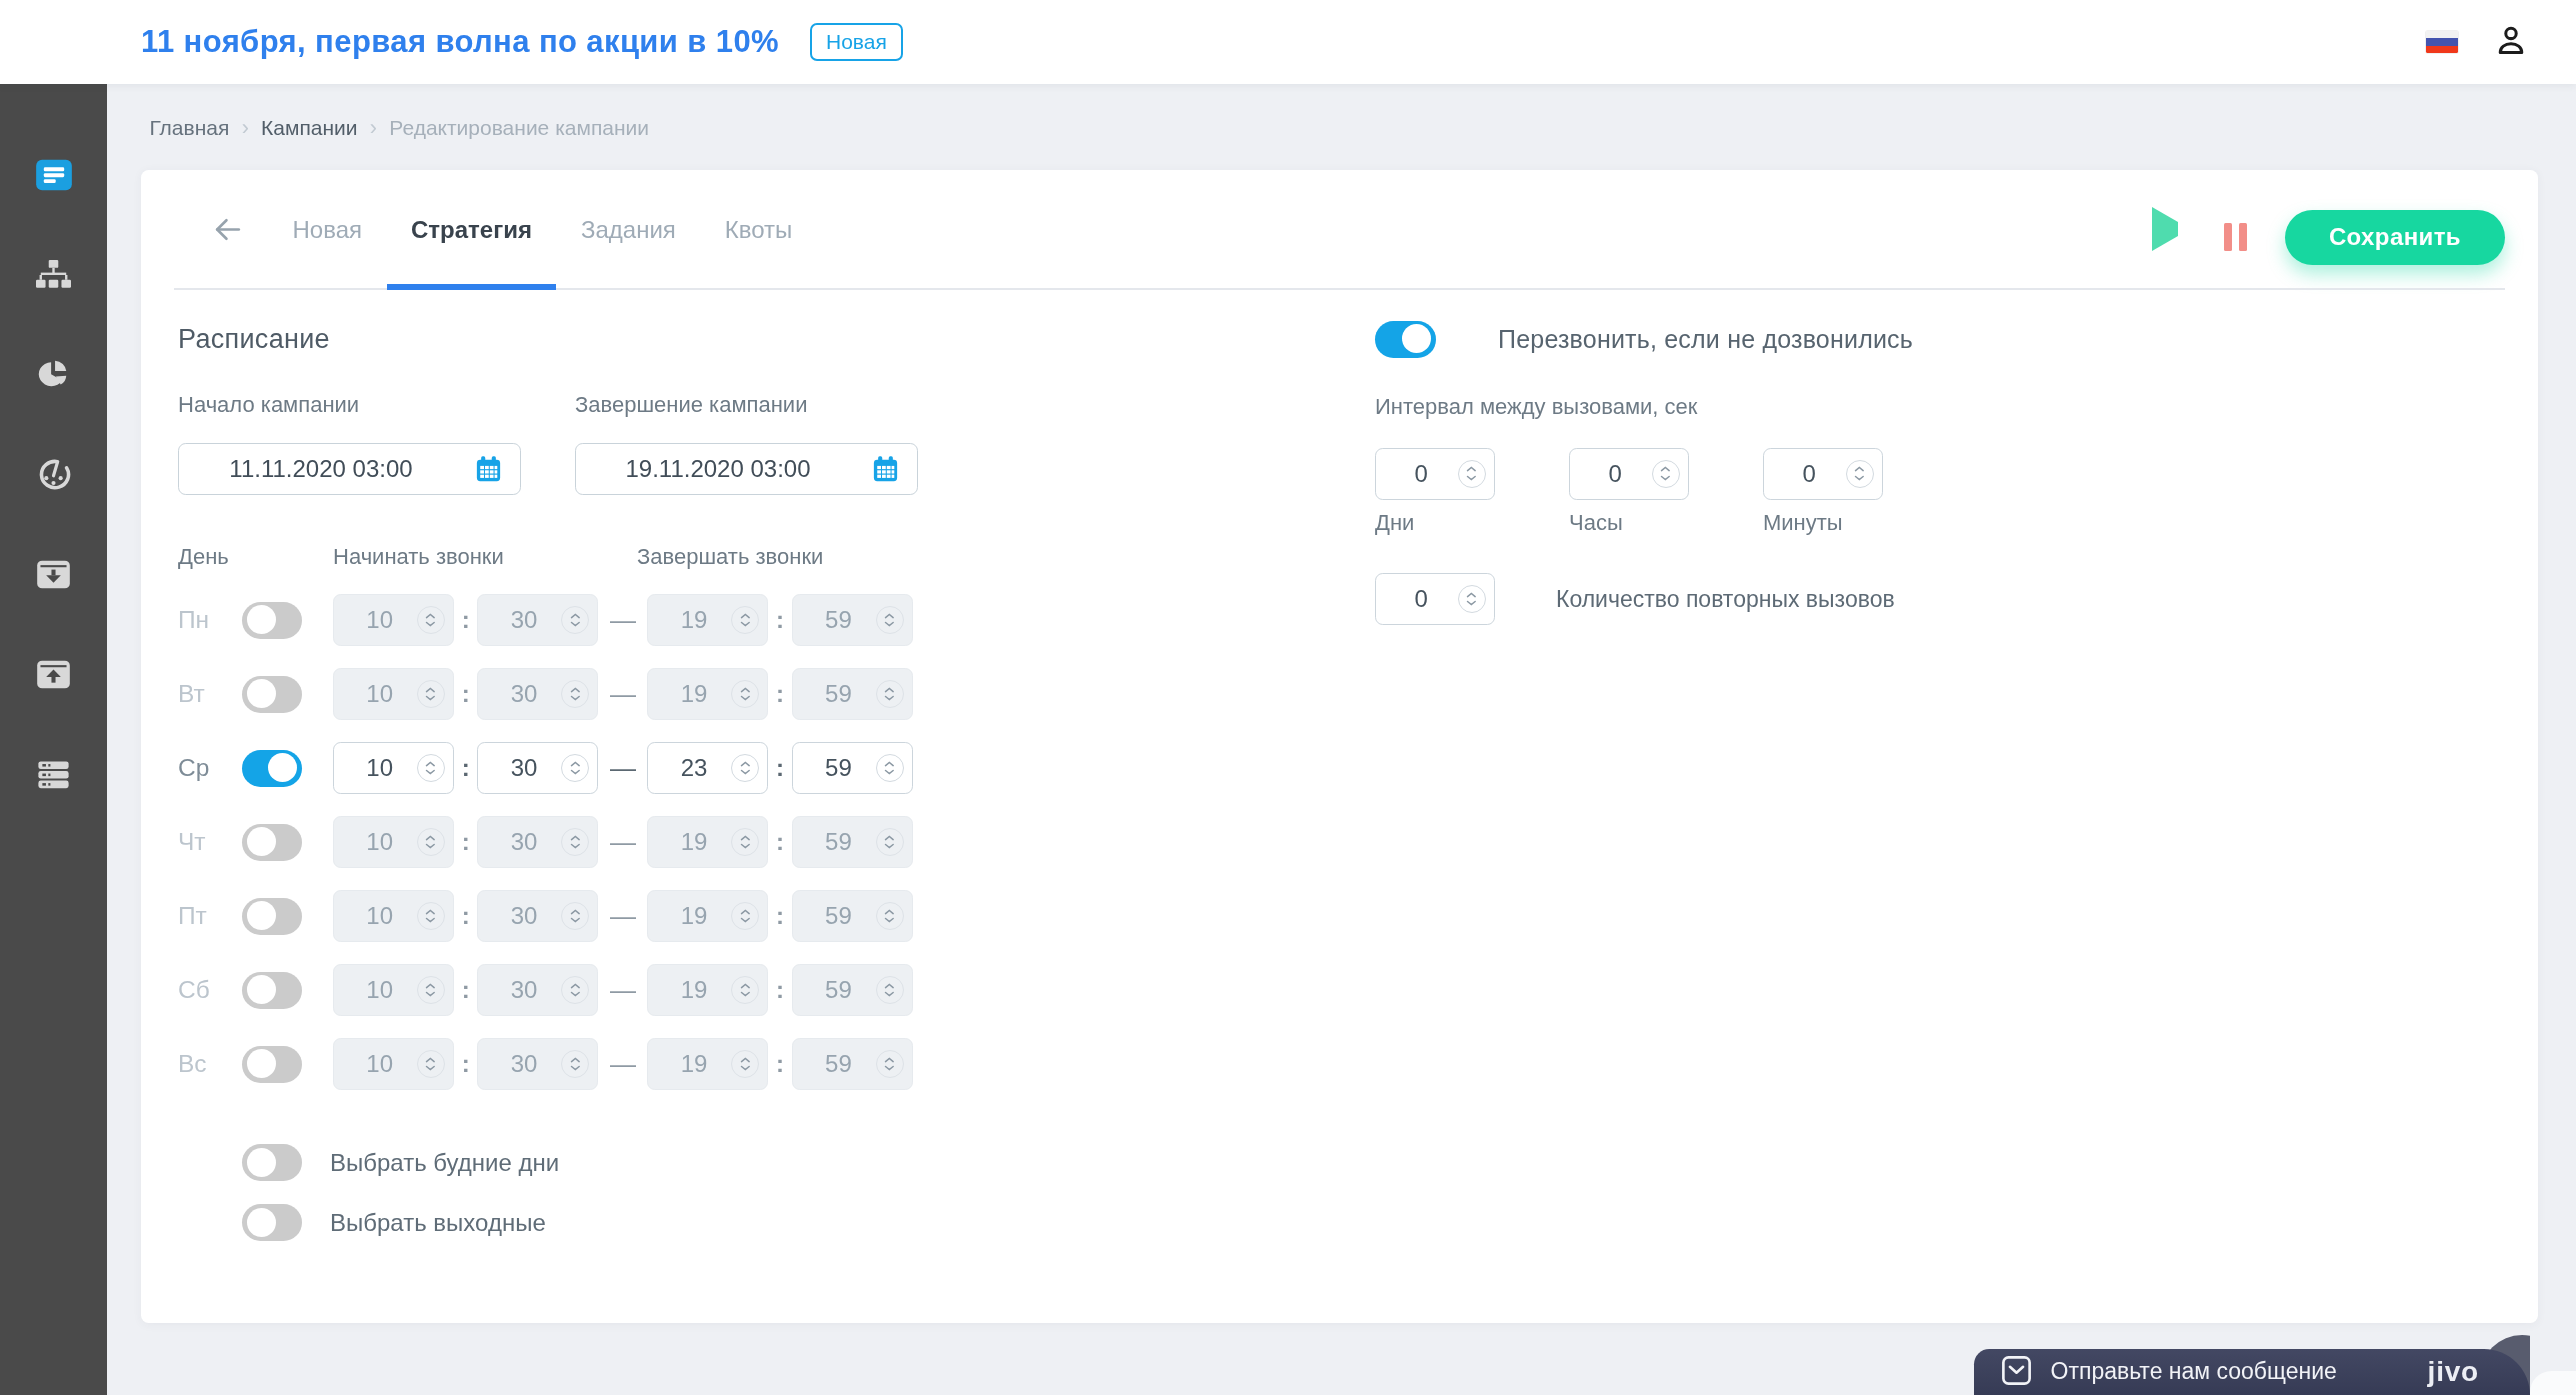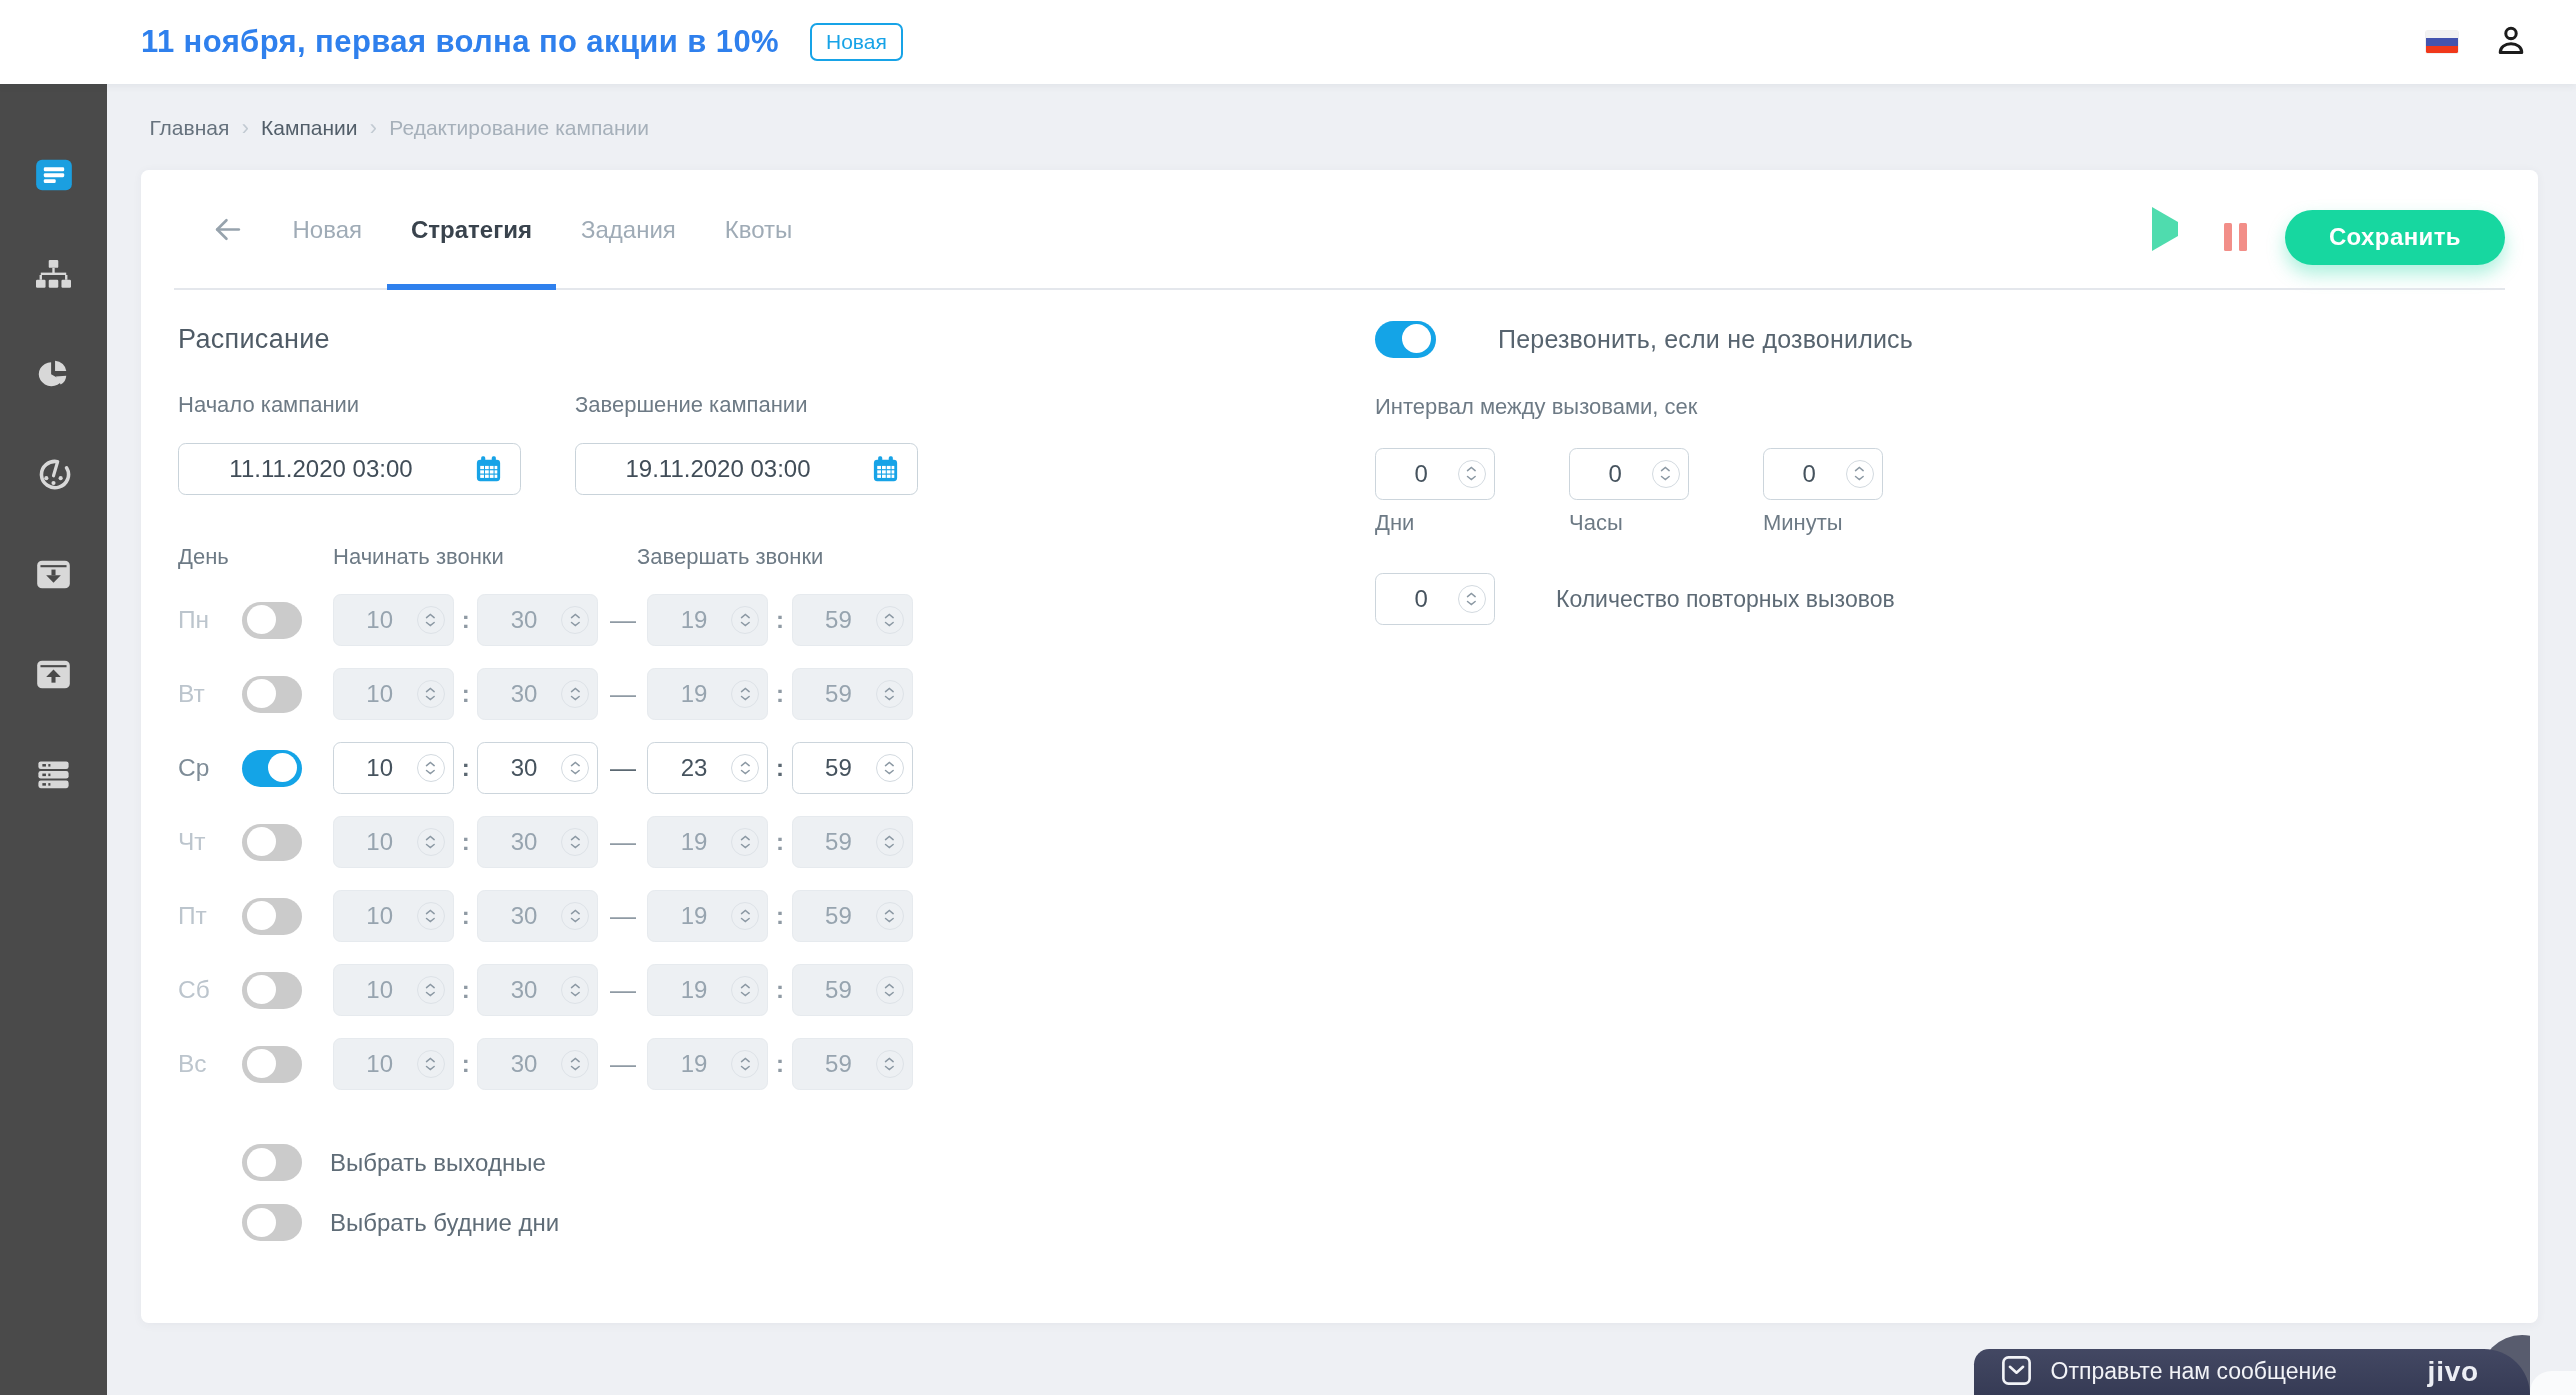--- a/index.html
+++ b/index.html
@@ -722,25 +722,25 @@
                       </svg>
         </span>
       </div>
     </div>
   </div>
 </div>
 
           <div class="extra-toggles">
             <div class="extra-row">
               <div class="toggle"></div>
-              <span class="extra-label">Выбрать выходные</span>
+              <span class="extra-label">Выбрать будние дни</span>
             </div>
             <div class="extra-row">
               <div class="toggle"></div>
-              <span class="extra-label">Выбрать будние дни</span>
+              <span class="extra-label">Выбрать выходные</span>
             </div>
           </div>
         </div>
 
         <div class="callback-col">
           <div class="cb-toggle-row">
             <div class="toggle on"></div>
             <span class="cb-label">Перезвонить, если не дозвонились</span>
           </div>
           <div class="cb-interval-label">Интервал между вызовами, сек</div>

